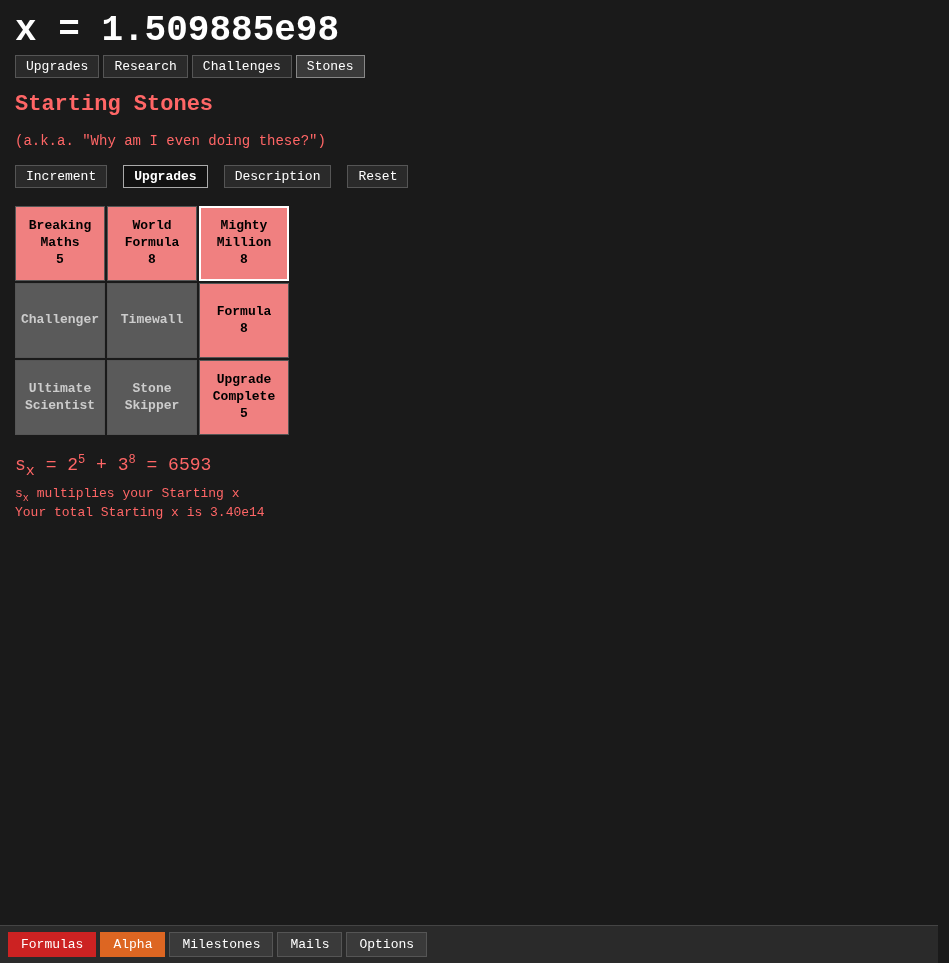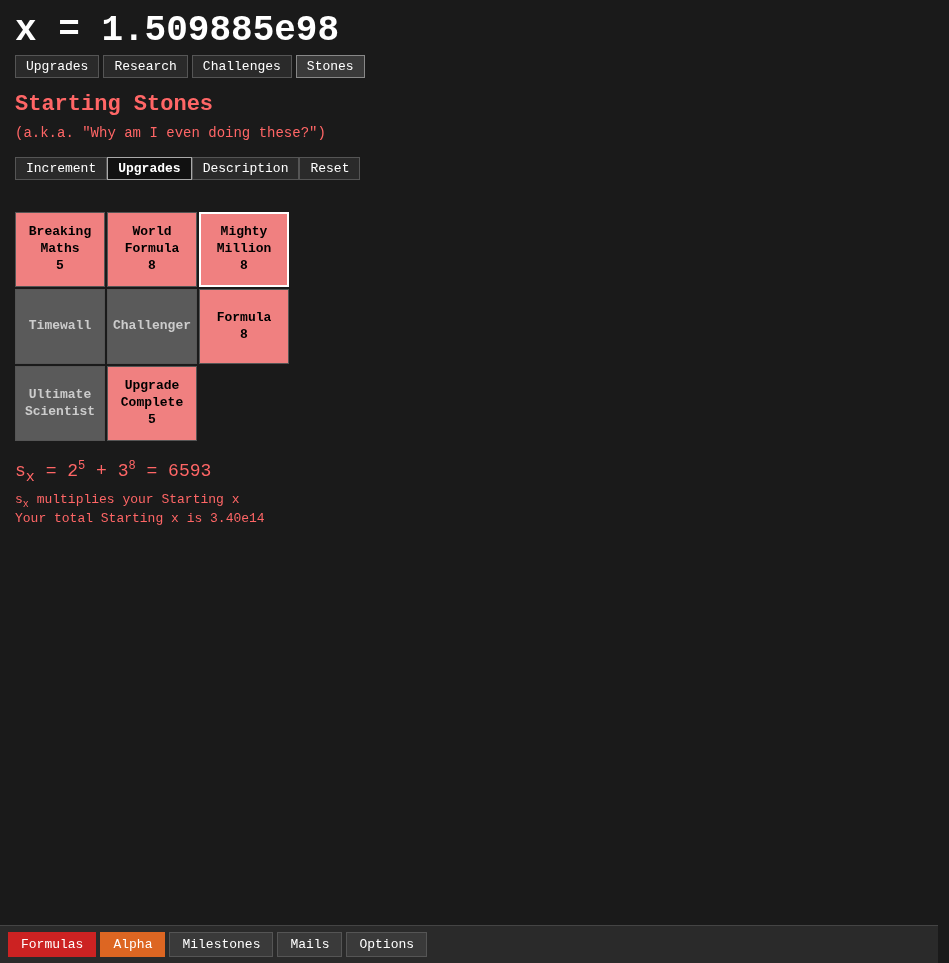--- a/index.html
+++ b/index.html
@@ -49,33 +49,33 @@
 
     .tab-btn.active {
       background: #3a3a3a;
       border-color: #888;
     }
 
     #section-title {
       font-size: 22px;
       color: #ff6666;
       font-weight: bold;
-      margin-bottom: 8px;
+      margin-bottom: 16px;
     }
 
     #section-subtitle {
       color: #ff6666;
       font-size: 14px;
       margin-bottom: 16px;
     }
 
     #action-bar {
       display: flex;
-      gap: 0;
-      margin-bottom: 32px;
+      gap: 16px;
+      margin-bottom: 18px;
     }
 
     .action-btn {
       background: #2a2a2a;
       color: #ffffff;
       border: 1px solid #555;
       padding: 3px 10px;
       cursor: pointer;
       font-family: inherit;
       font-size: 13px;
@@ -216,31 +216,34 @@
     </div>
     <div class="stone-cell pink">
       <span>World<br>Formula</span>
       <span>8</span>
     </div>
     <div class="stone-cell pink-highlighted">
       <span>Mighty<br>Million</span>
       <span>8</span>
     </div>
     <div class="stone-cell gray">
+      <span>Challenger</span>
+    </div>
+    <div class="stone-cell gray">
       <span>Timewall</span>
-    </div>
-    <div class="stone-cell gray">
-      <span>Challenger</span>
     </div>
     <div class="stone-cell pink">
       <span>Formula</span>
       <span>8</span>
     </div>
     <div class="stone-cell gray">
       <span>Ultimate<br>Scientist</span>
+    </div>
+    <div class="stone-cell gray">
+      <span>Stone<br>Skipper</span>
     </div>
     <div class="stone-cell pink">
       <span>Upgrade<br>Complete</span>
       <span>5</span>
     </div>
   </div>
 
   <div id="formula-display">
     s<sub>x</sub> = 2<sup>5</sup> + 3<sup>8</sup> = 6593
   </div>

